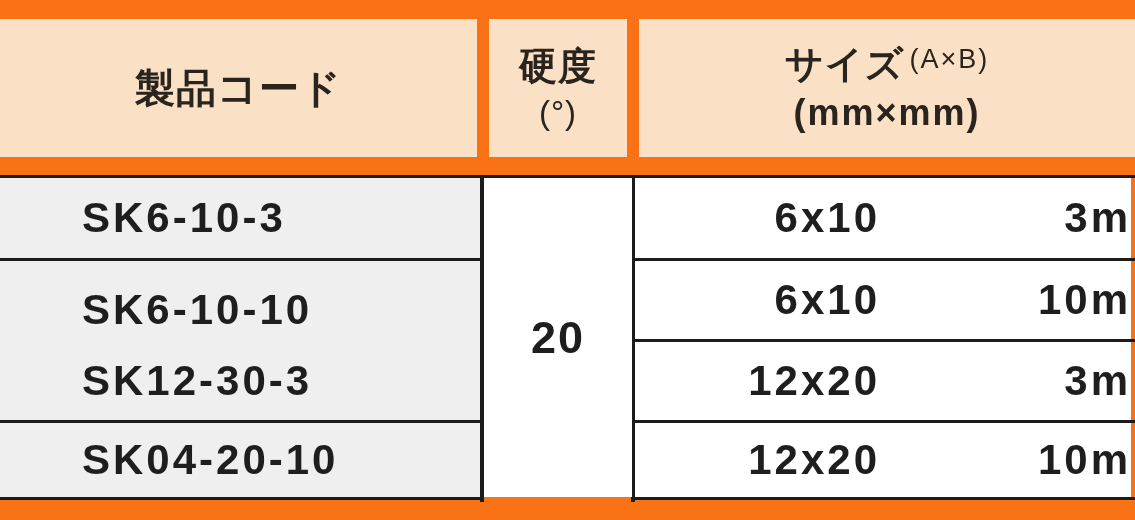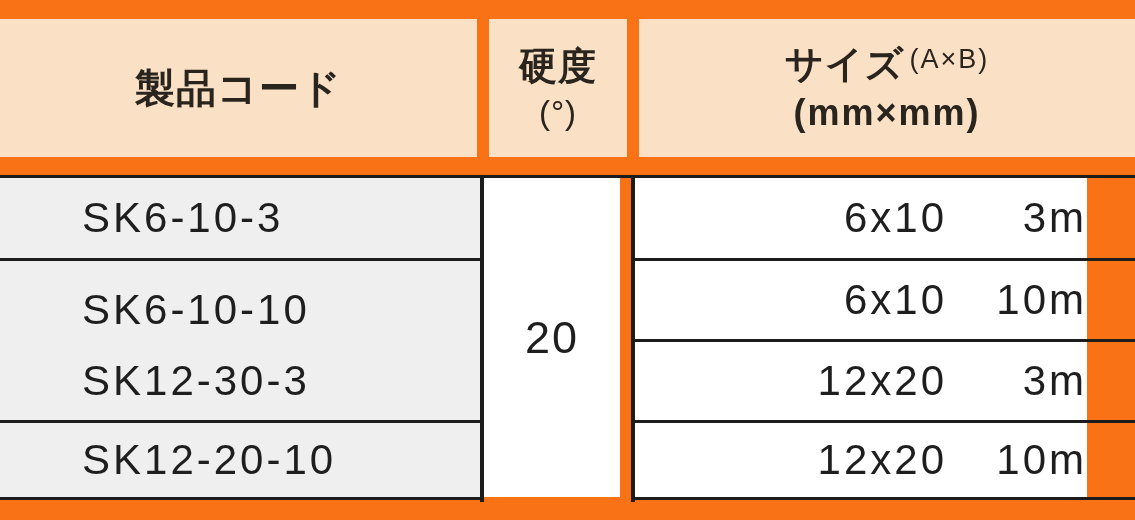--- a/index.html
+++ b/index.html
@@ -29,26 +29,26 @@
   .th2 .unit{font-size:33px;font-weight:500;margin-top:4px;}
   .th3{left:639px;width:496px;font-size:38px;}
   .s-line1{display:flex;align-items:center;}
   .s-sub{font-size:27px;font-weight:500;margin-left:5px;transform:translateY(-5px);letter-spacing:2px;}
   .s-line2{font-size:36px;margin-top:4px;letter-spacing:2px;}
 
   
   .line{position:absolute;background:var(--line);}
 
   
-  .cell{position:absolute;display:flex;align-items:center;font-size:42px;letter-spacing:3px;color:var(--text);}
+  .cell{position:absolute;display:flex;align-items:center;font-size:42px;letter-spacing:3px;color:var(--text);font-weight:bold;}
   .code{left:0;width:480px;background:var(--row-bg);padding-left:82px;justify-content:flex-start;}
-  .size{left:635px;width:452px;justify-content:flex-end;background:#ffffff;}
+  .size{left:635px;width:496px;justify-content:space-between;background:#ffffff;}
   .size .dim{display:inline-block;width:245px;text-align:right;}
   .size .len{display:inline-block;width:140px;text-align:right;}
-  .hardness{left:484px;top:178px;width:136px;height:319px;background:#ffffff;justify-content:center;font-size:45px;letter-spacing:2px;}
+  .hardness{left:484px;top:178px;width:148px;height:319px;background:#ffffff;justify-content:center;font-size:45px;letter-spacing:2px;}
 </style>
 </head>
 <body>
 
 <div class="stage">
 
   <div class="th th1">
     <span>製品コード</span>
   </div>
   <div class="th th2">
@@ -72,21 +72,21 @@
   <div class="line" style="left:0;top:339px;width:484px;height:3px;"></div>
   <div class="line" style="left:631px;top:339px;width:504px;height:3px;"></div>
   <div class="line" style="left:0;top:420px;width:484px;height:3px;"></div>
   <div class="line" style="left:631px;top:420px;width:504px;height:3px;"></div>
   <div class="line" style="left:0;top:497px;width:484px;height:3px;"></div>
   <div class="line" style="left:631px;top:497px;width:504px;height:3px;"></div>
 
   <div class="cell code" style="top:178px;height:80px;">SK6-10-3</div>
   <div class="cell code" style="top:261px;height:98px;">SK6-10-10</div>
   <div class="cell code" style="top:342px;height:78px;">SK12-30-3</div>
-  <div class="cell code" style="top:423px;height:74px;">SK12-20-10</div>
+  <div class="cell code" style="top:423px;height:74px;">SK04-20-10</div>
 
   <div class="cell hardness">20</div>
 
   <div class="cell size" style="top:178px;height:80px;">
     <span class="dim">6x10</span>
     <span class="len">3m</span>
   </div>
   <div class="cell size" style="top:261px;height:78px;">
     <span class="dim">6x10</span>
     <span class="len">10m</span>

